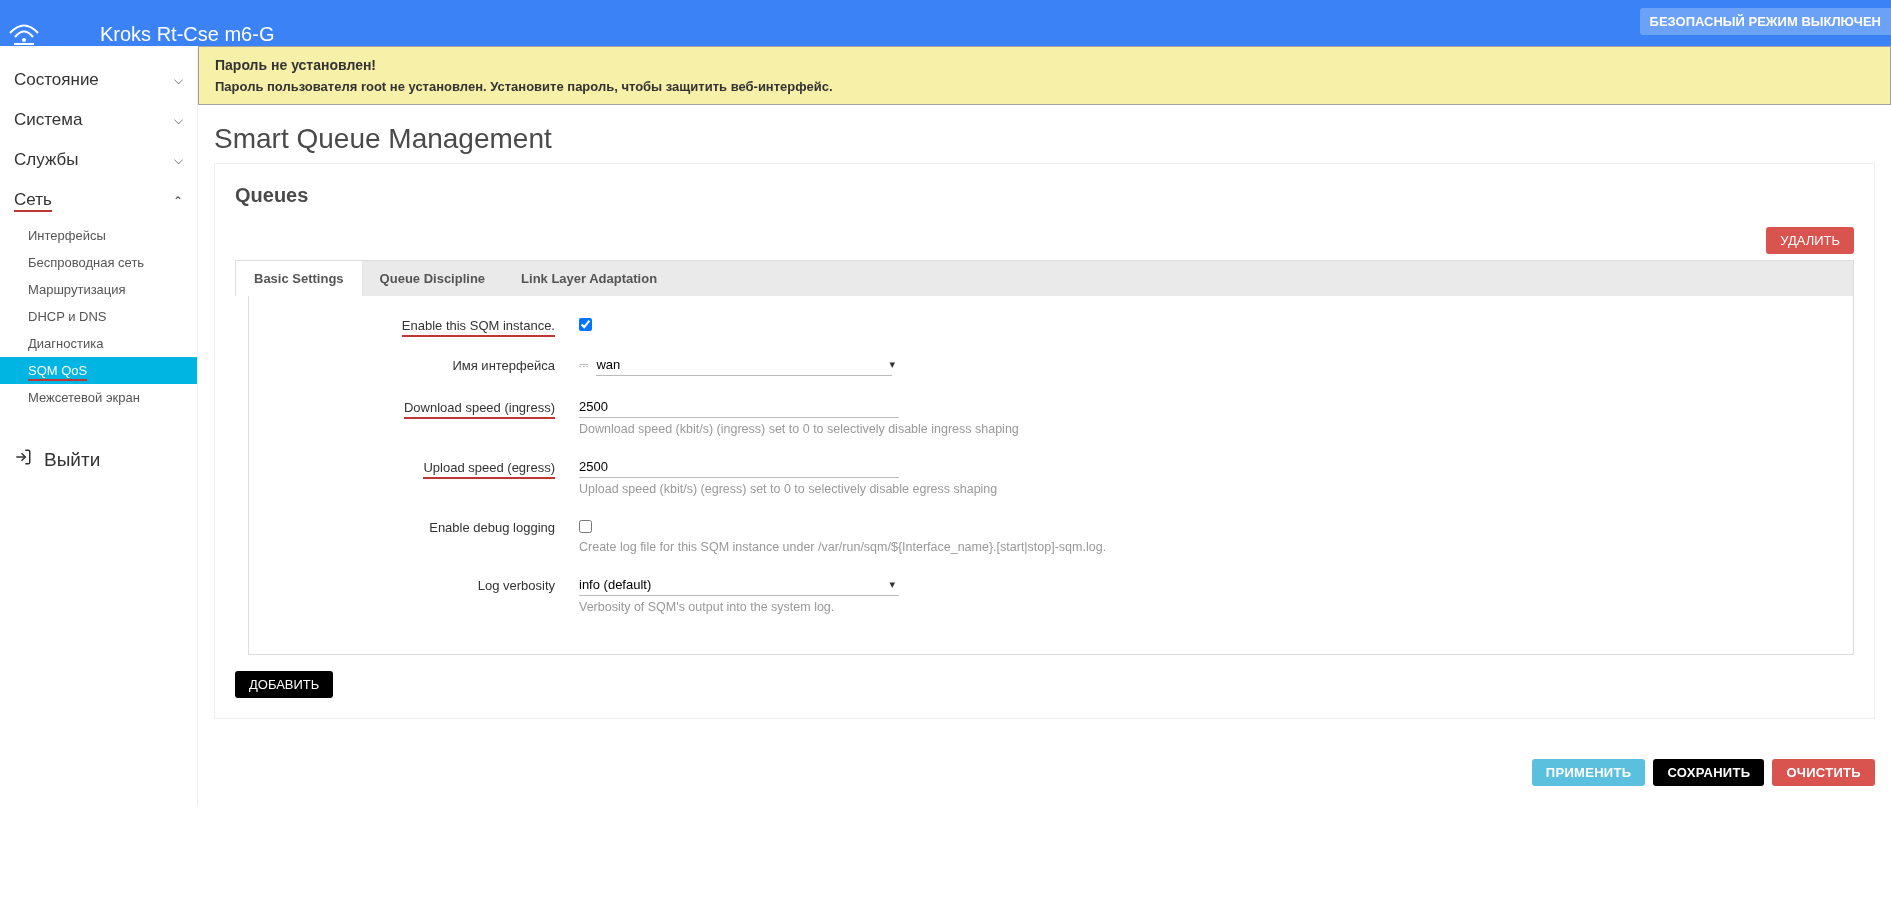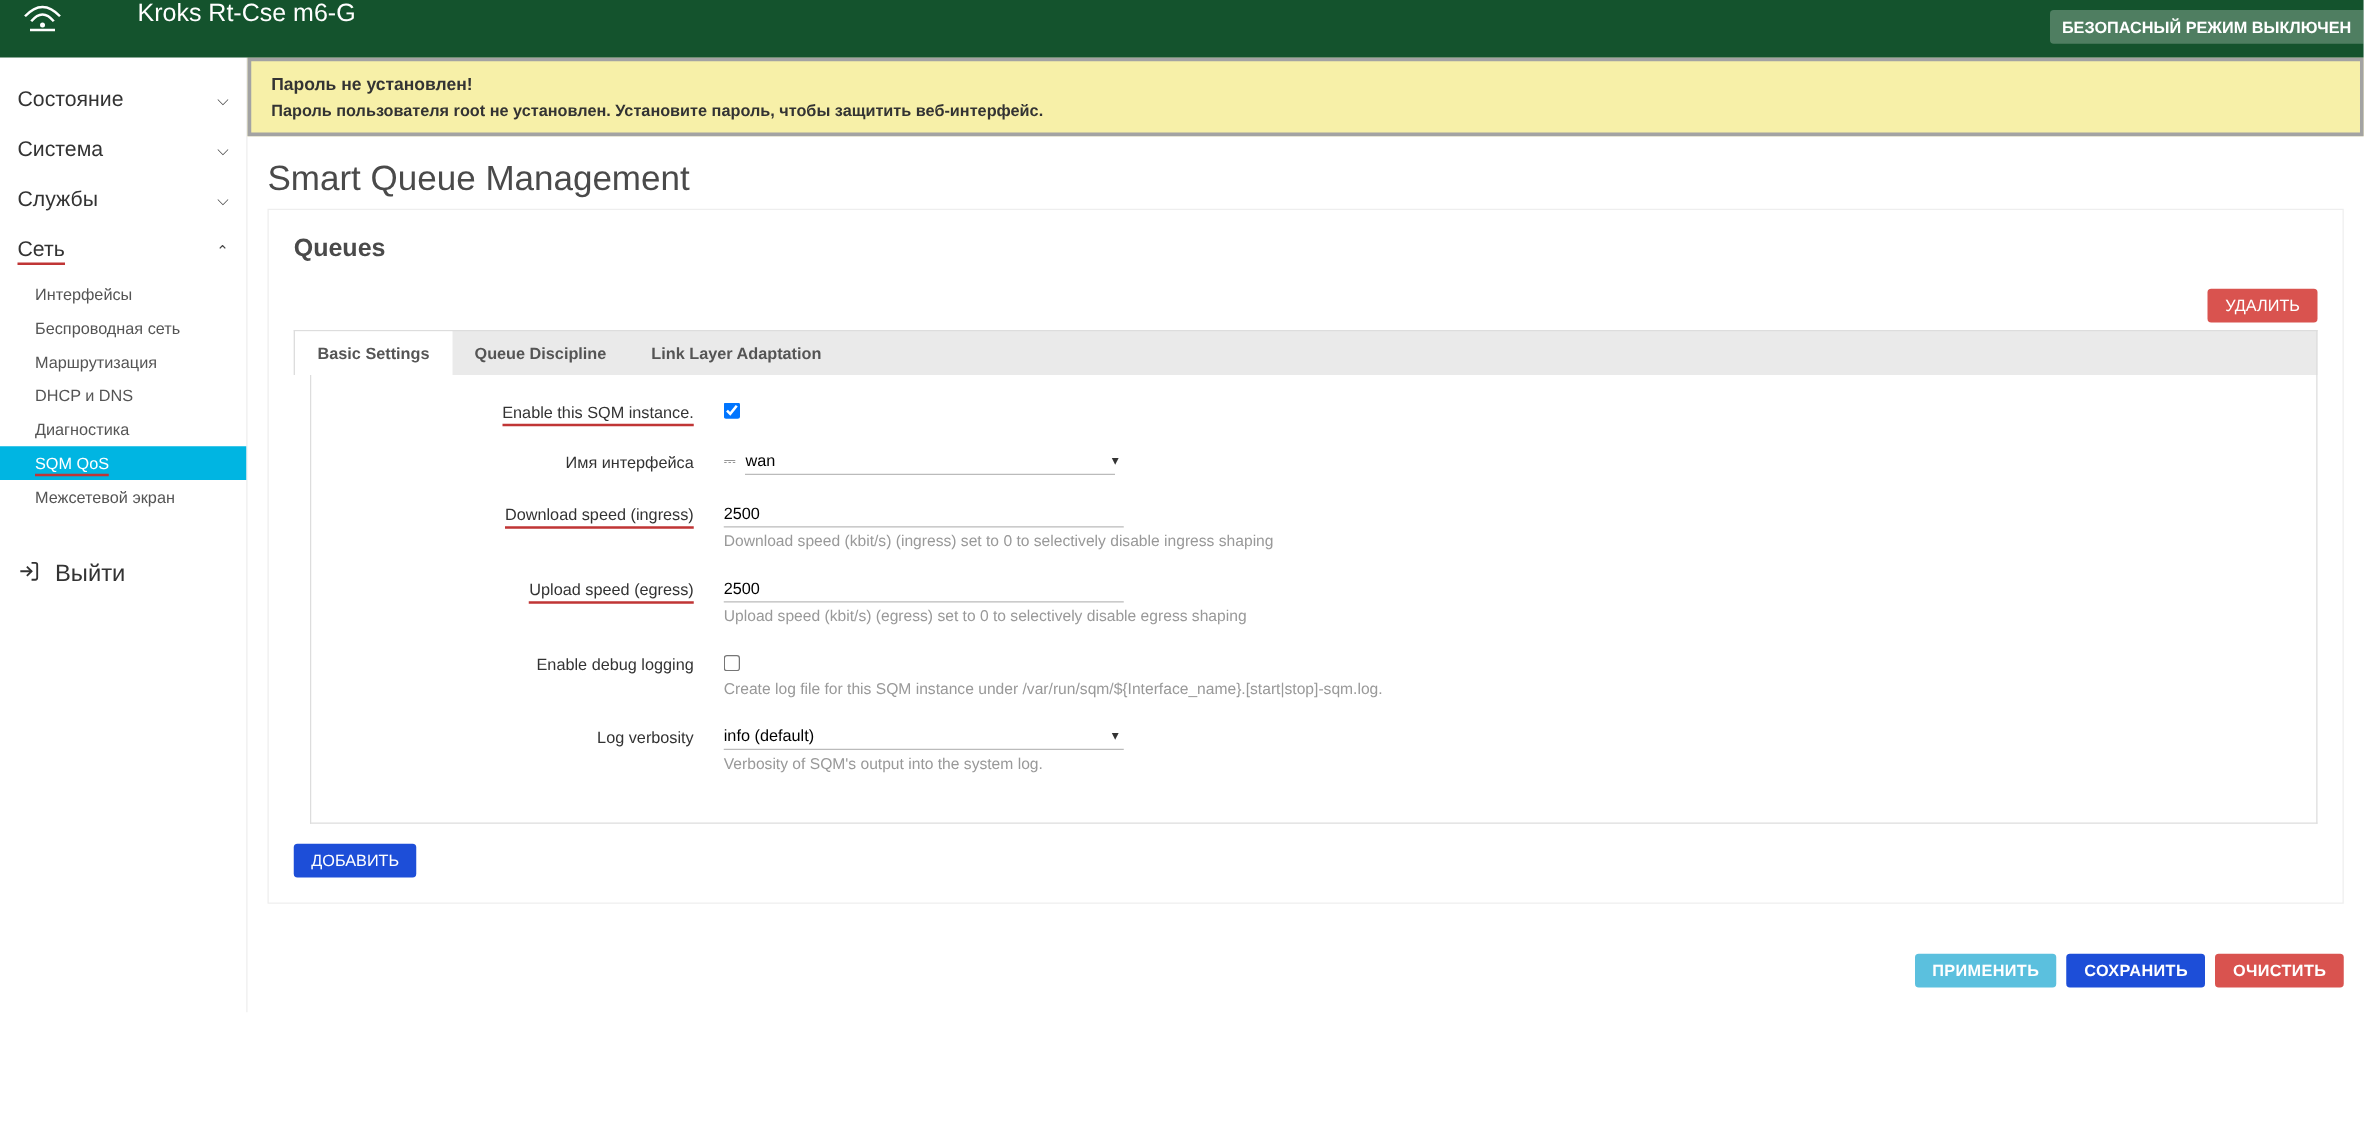--- a/index.html
+++ b/index.html
@@ -1,24 +1,24 @@
 <!DOCTYPE html>
 <html><head>
 <meta charset="utf-8">
 <style>
   * { box-sizing: border-box; margin: 0; padding: 0; }
   body { font-family: "Segoe UI", Arial, sans-serif; font-size: 14px; color: #333; background: #fff; }
 
   .header {
-    background: #14532d;
+    background: #3b82f6;
     color: #fff;
     height: 46px;
     display: flex;
-    align-items: flex-start;
-    padding: 0 16px;
+    align-items: flex-end;
+    padding: 0 6px;
     position: relative;
   }
   .header .logo-icon svg { display: block; }
   .header .title {
     font-size: 20px;
     font-weight: 400;
     margin-left: 58px;
   }
   .header .safe-mode {
     position: absolute;
@@ -72,21 +72,21 @@
     margin-top: 18px;
   }
 
   .content {
     flex: 1;
     padding: 0;
   }
   .warning-banner {
     background: #f7f0a8;
     padding: 10px 16px;
-    border: 3px solid #a3a3a3;
+    border: 1px solid #a3a3a3;
     margin: 0 0 10px 0;
   }
   .warning-banner .w-title { font-weight: bold; margin-bottom: 6px; font-size: 14px; }
   .warning-banner .w-body { font-size: 13px; font-weight: 600; }
 
   .page-inner { padding: 0 16px 20px 16px; }
   .page-title {
     font-size: 28px;
     font-weight: 400;
     color: #4a4a4a;
@@ -106,21 +106,21 @@
   .btn {
     border: none;
     border-radius: 3px;
     color: #fff;
     padding: 6px 14px;
     font-size: 13px;
     cursor: pointer;
     font-family: inherit;
   }
   .btn-red { background: #d9534f; }
-  .btn-blue { background: #1d4ed8; }
+  .btn-blue { background: #000000; }
   .btn-teal { background: #5bc0de; }
 
   .tabs {
     display: flex;
     background: #eaeaea;
     border: 1px solid #ddd;
     border-bottom: none;
   }
   .tab {
     padding: 10px 18px;

